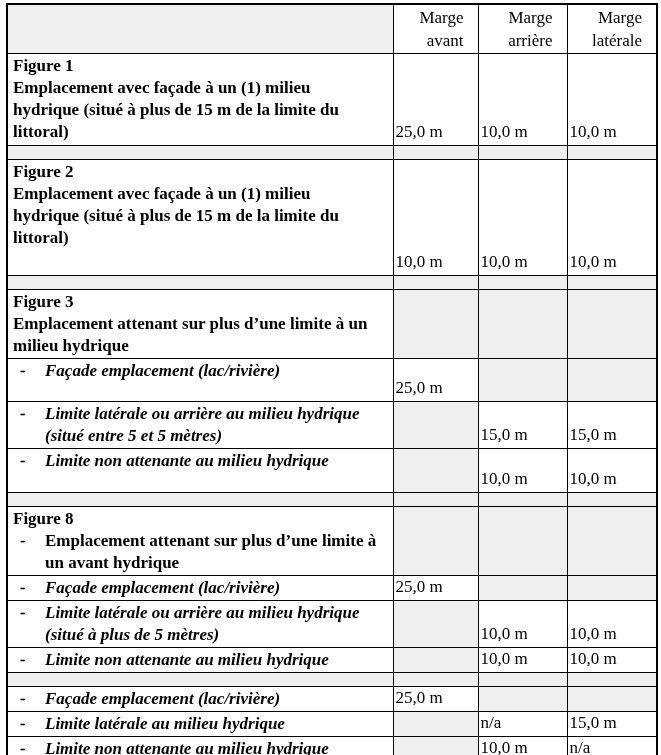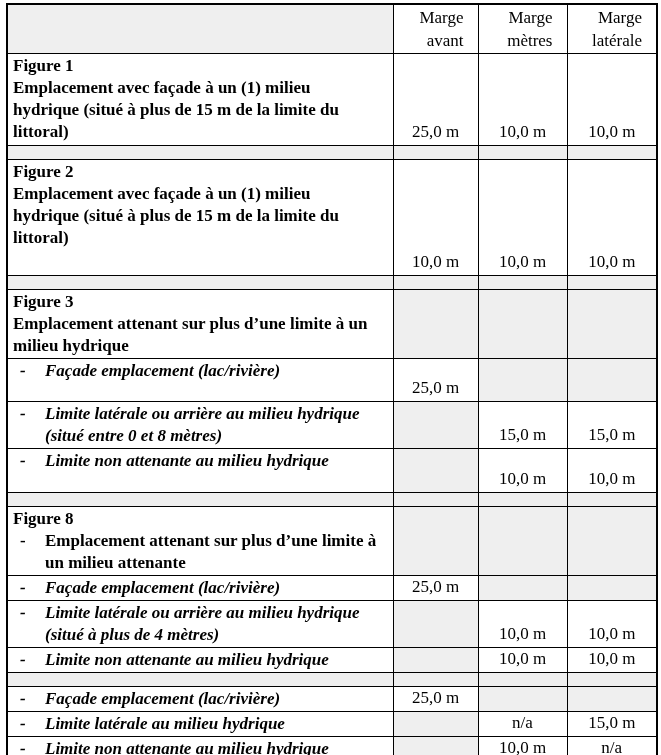--- a/index.html
+++ b/index.html
@@ -40,42 +40,41 @@
     line-height: 22px;
     white-space: nowrap;
     font-weight: bold;
   }
   .line.bullet { position: relative; padding-left: 32px; }
   .line.bullet .dash { position: absolute; left: 7px; font-style: inherit; }
   .line.indent { padding-left: 32px; }
   .line.italic { font-style: italic; }
   td.value-cell {
     vertical-align: bottom;
-    text-align: center;
     line-height: 22px;
     padding: 0 2px 2px 2px;
   }
   .shaded { background: #efefef; }
   tr.spacer-row td { height: 13px; }
 </style>
 </head>
 <body>
 
 <table class="margins-table">
   <colgroup>
     <col style="width:386px">
     <col style="width:85px">
     <col style="width:89px">
     <col style="width:90px">
   </colgroup>
   <thead>
     <tr id="header-row">
         <th class="shaded"></th>
         <th>Marge avant</th>
-        <th>Marge mètres</th>
+        <th>Marge arrière</th>
         <th>Marge latérale</th>
       </tr>
   </thead>
   <tbody id="table-body">
       <tr style="height: 92px;">
         <td class="label-cell">
           <div class="line">Figure 1</div>
           <div class="line">Emplacement avec façade à un (1) milieu</div>
           <div class="line">hydrique (situé à plus de 15 m de la limite du</div>
           <div class="line">littoral)</div>
@@ -121,21 +120,21 @@
         <td class="label-cell">
           <div class="line bullet italic"><span class="dash">-</span><span>Façade emplacement (lac/rivière)</span></div>
         </td>
         <td class="value-cell">25,0 m</td>
         <td class="value-cell shaded"></td>
         <td class="value-cell shaded"></td>
       </tr>
       <tr style="height: 45px;">
         <td class="label-cell">
           <div class="line bullet italic"><span class="dash">-</span><span>Limite latérale ou arrière au milieu hydrique</span></div>
-          <div class="line indent italic">(situé entre 0 et 8 mètres)</div>
+          <div class="line indent italic">(situé entre 5 et 5 mètres)</div>
         </td>
         <td class="value-cell shaded"></td>
         <td class="value-cell">15,0 m</td>
         <td class="value-cell">15,0 m</td>
       </tr>
       <tr style="height: 44px;">
         <td class="label-cell">
           <div class="line bullet italic"><span class="dash">-</span><span>Limite non attenante au milieu hydrique</span></div>
         </td>
         <td class="value-cell shaded"></td>
@@ -145,38 +144,38 @@
       <tr class="spacer-row" style="height: 13px;">
         <td class="shaded"></td>
         <td class="shaded"></td>
         <td class="shaded"></td>
         <td class="shaded"></td>
       </tr>
       <tr style="height: 66px;">
         <td class="label-cell">
           <div class="line">Figure 8</div>
           <div class="line bullet"><span class="dash">-</span><span>Emplacement attenant sur plus d’une limite à</span></div>
-          <div class="line indent">un milieu attenante</div>
+          <div class="line indent">un avant hydrique</div>
         </td>
         <td class="value-cell shaded"></td>
         <td class="value-cell shaded"></td>
         <td class="value-cell shaded"></td>
       </tr>
       <tr style="height: 23px;">
         <td class="label-cell">
           <div class="line bullet italic"><span class="dash">-</span><span>Façade emplacement (lac/rivière)</span></div>
         </td>
         <td class="value-cell">25,0 m</td>
         <td class="value-cell shaded"></td>
         <td class="value-cell shaded"></td>
       </tr>
       <tr style="height: 45px;">
         <td class="label-cell">
           <div class="line bullet italic"><span class="dash">-</span><span>Limite latérale ou arrière au milieu hydrique</span></div>
-          <div class="line indent italic">(situé à plus de 4 mètres)</div>
+          <div class="line indent italic">(situé à plus de 5 mètres)</div>
         </td>
         <td class="value-cell shaded"></td>
         <td class="value-cell">10,0 m</td>
         <td class="value-cell">10,0 m</td>
       </tr>
       <tr style="height: 23px;">
         <td class="label-cell">
           <div class="line bullet italic"><span class="dash">-</span><span>Limite non attenante au milieu hydrique</span></div>
         </td>
         <td class="value-cell shaded"></td>

